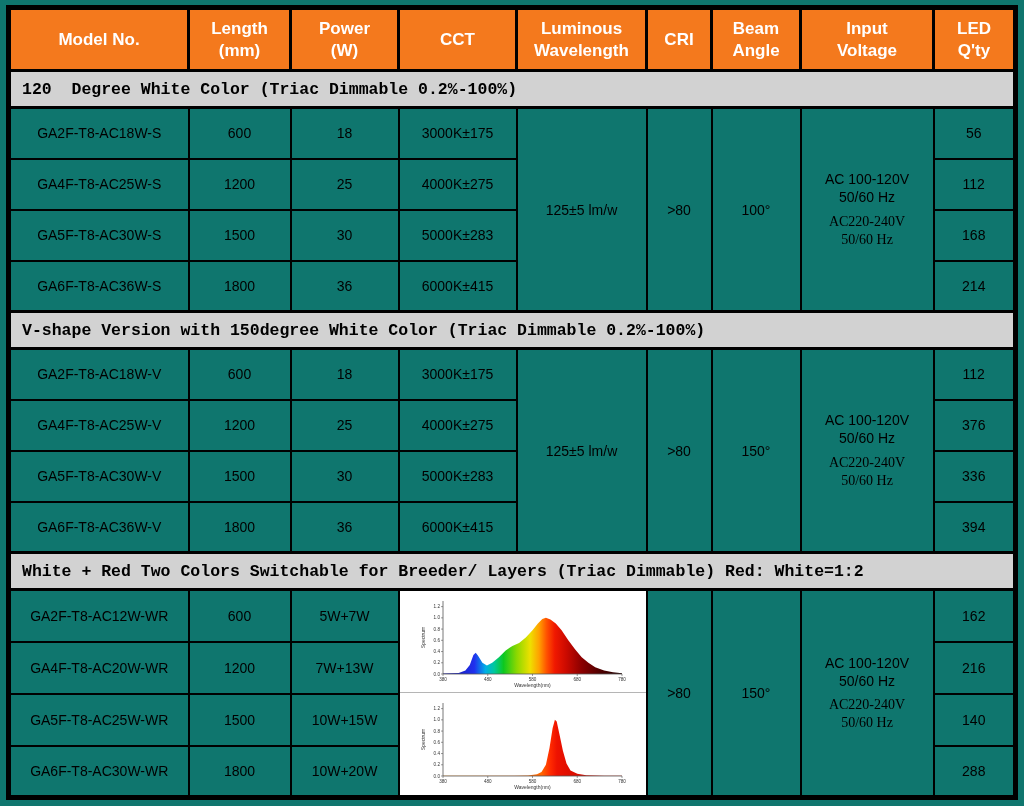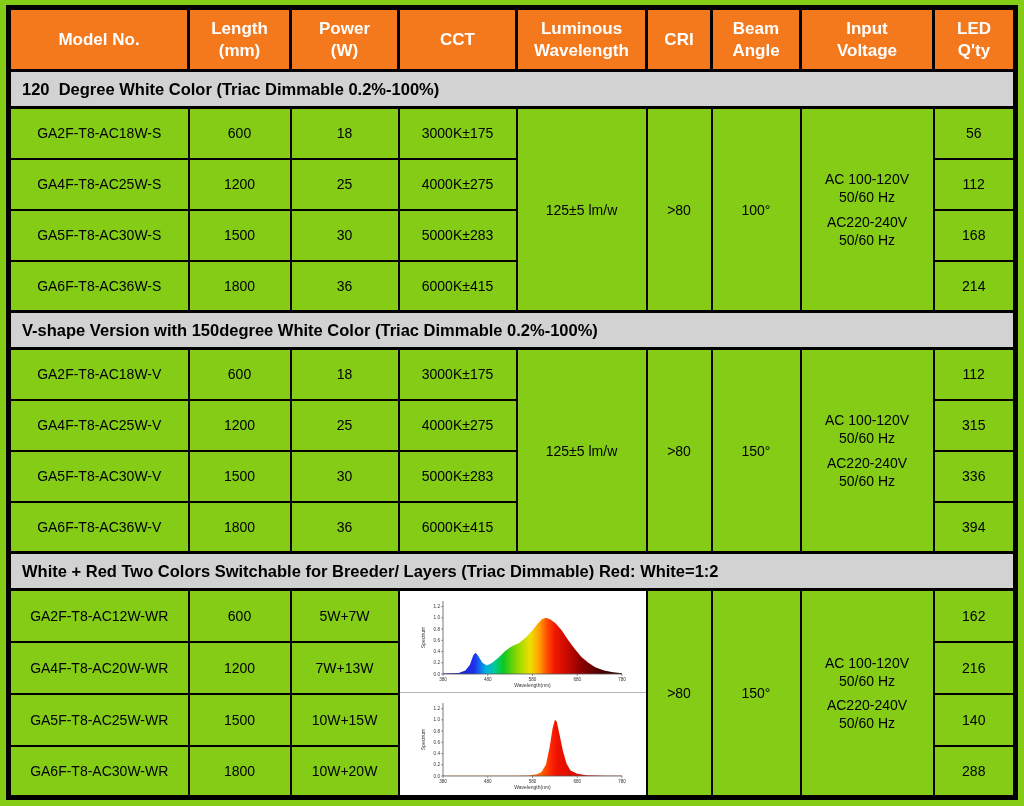--- a/index.html
+++ b/index.html
@@ -2,21 +2,21 @@
 <html><head>
 <meta charset="utf-8">
 <style>
   * { box-sizing: border-box; margin: 0; padding: 0; }
   html, body { background: #ffffff; }
   body {
     width: 1024px; height: 806px;
     font-family: "Liberation Sans", sans-serif;
     color: #000;
   }
-  .sheet { position: relative; width: 1024px; height: 806px; background: #84cc16; padding: 5px 6px; }
+  .sheet { position: relative; width: 1024px; height: 806px; background: #0f766e; padding: 5px 6px; }
   table.spec {
     border-collapse: collapse;
     table-layout: fixed;
     width: 1011px;
     border: 5px solid #000;
   }
   col.c-model { width: 180px; }
   col.c-length { width: 102px; }
   col.c-power { width: 108px; }
   col.c-cct { width: 118px; }
@@ -39,31 +39,32 @@
   tr.head-row { height: 63px; }
   tr.band-row { height: 37px; }
   tr.band-row td {
     border: 3px solid #000;
     background: #D2D2D2;
     font-size: 16.5px;
     font-weight: bold;
     text-align: left;
     padding-left: 11px;
     white-space: pre;
+    font-family: Liberation Mono, monospace;
   }
   td {
     border: 2px solid #000;
     font-size: 14px;
     text-align: center;
     vertical-align: middle;
     padding: 2px;
   }
   tr.r { height: 51px; }
   td.volt-cell { font-size: 14px; line-height: 1.3; text-align: center; }
-  .volt-group + .volt-group { margin-top: 6px; }
+  .volt-group + .volt-group { margin-top: 6px; font-family: Liberation Serif, serif; }
 
   td.charts-cell { padding: 0; vertical-align: top; }
   .chart-box {
     height: 102px;
     display: flex; align-items: center; justify-content: center;
     border-bottom: 1px solid #b5b5b5;
     background: #fff;
   }
   .chart-box:last-child { border-bottom: none; }
   svg.spectrum { display: block; }
@@ -190,21 +191,21 @@
           <div>50/60 Hz</div>
         </div>
       </td>
       <td>112</td>
     </tr>
     <tr class="r">
       <td>GA4F-T8-AC25W-V</td>
       <td>1200</td>
       <td>25</td>
       <td>4000K±275</td>
-      <td>315</td>
+      <td>376</td>
     </tr>
     <tr class="r">
       <td>GA5F-T8-AC30W-V</td>
       <td>1500</td>
       <td>30</td>
       <td>5000K±283</td>
       <td>336</td>
     </tr>
     <tr class="r">
       <td>GA6F-T8-AC36W-V</td>

